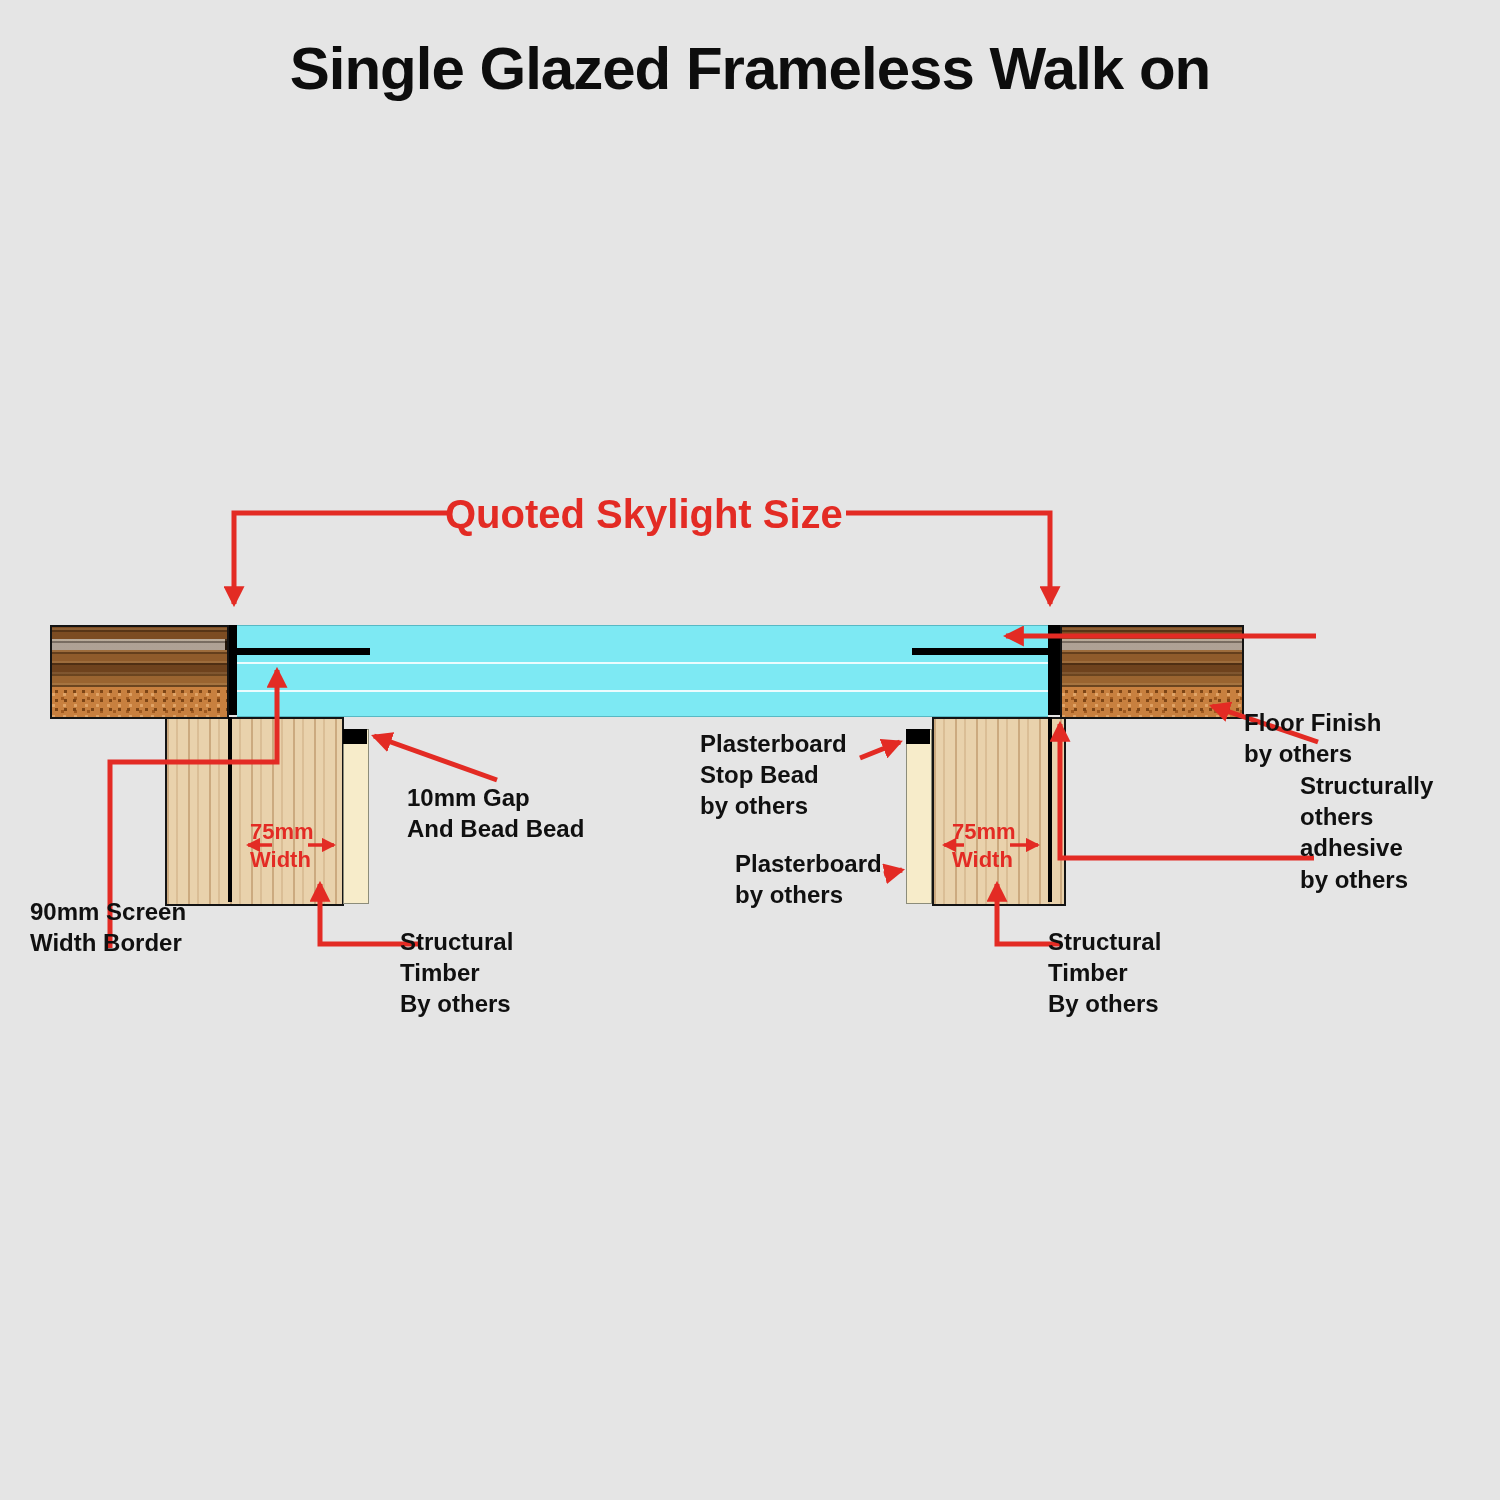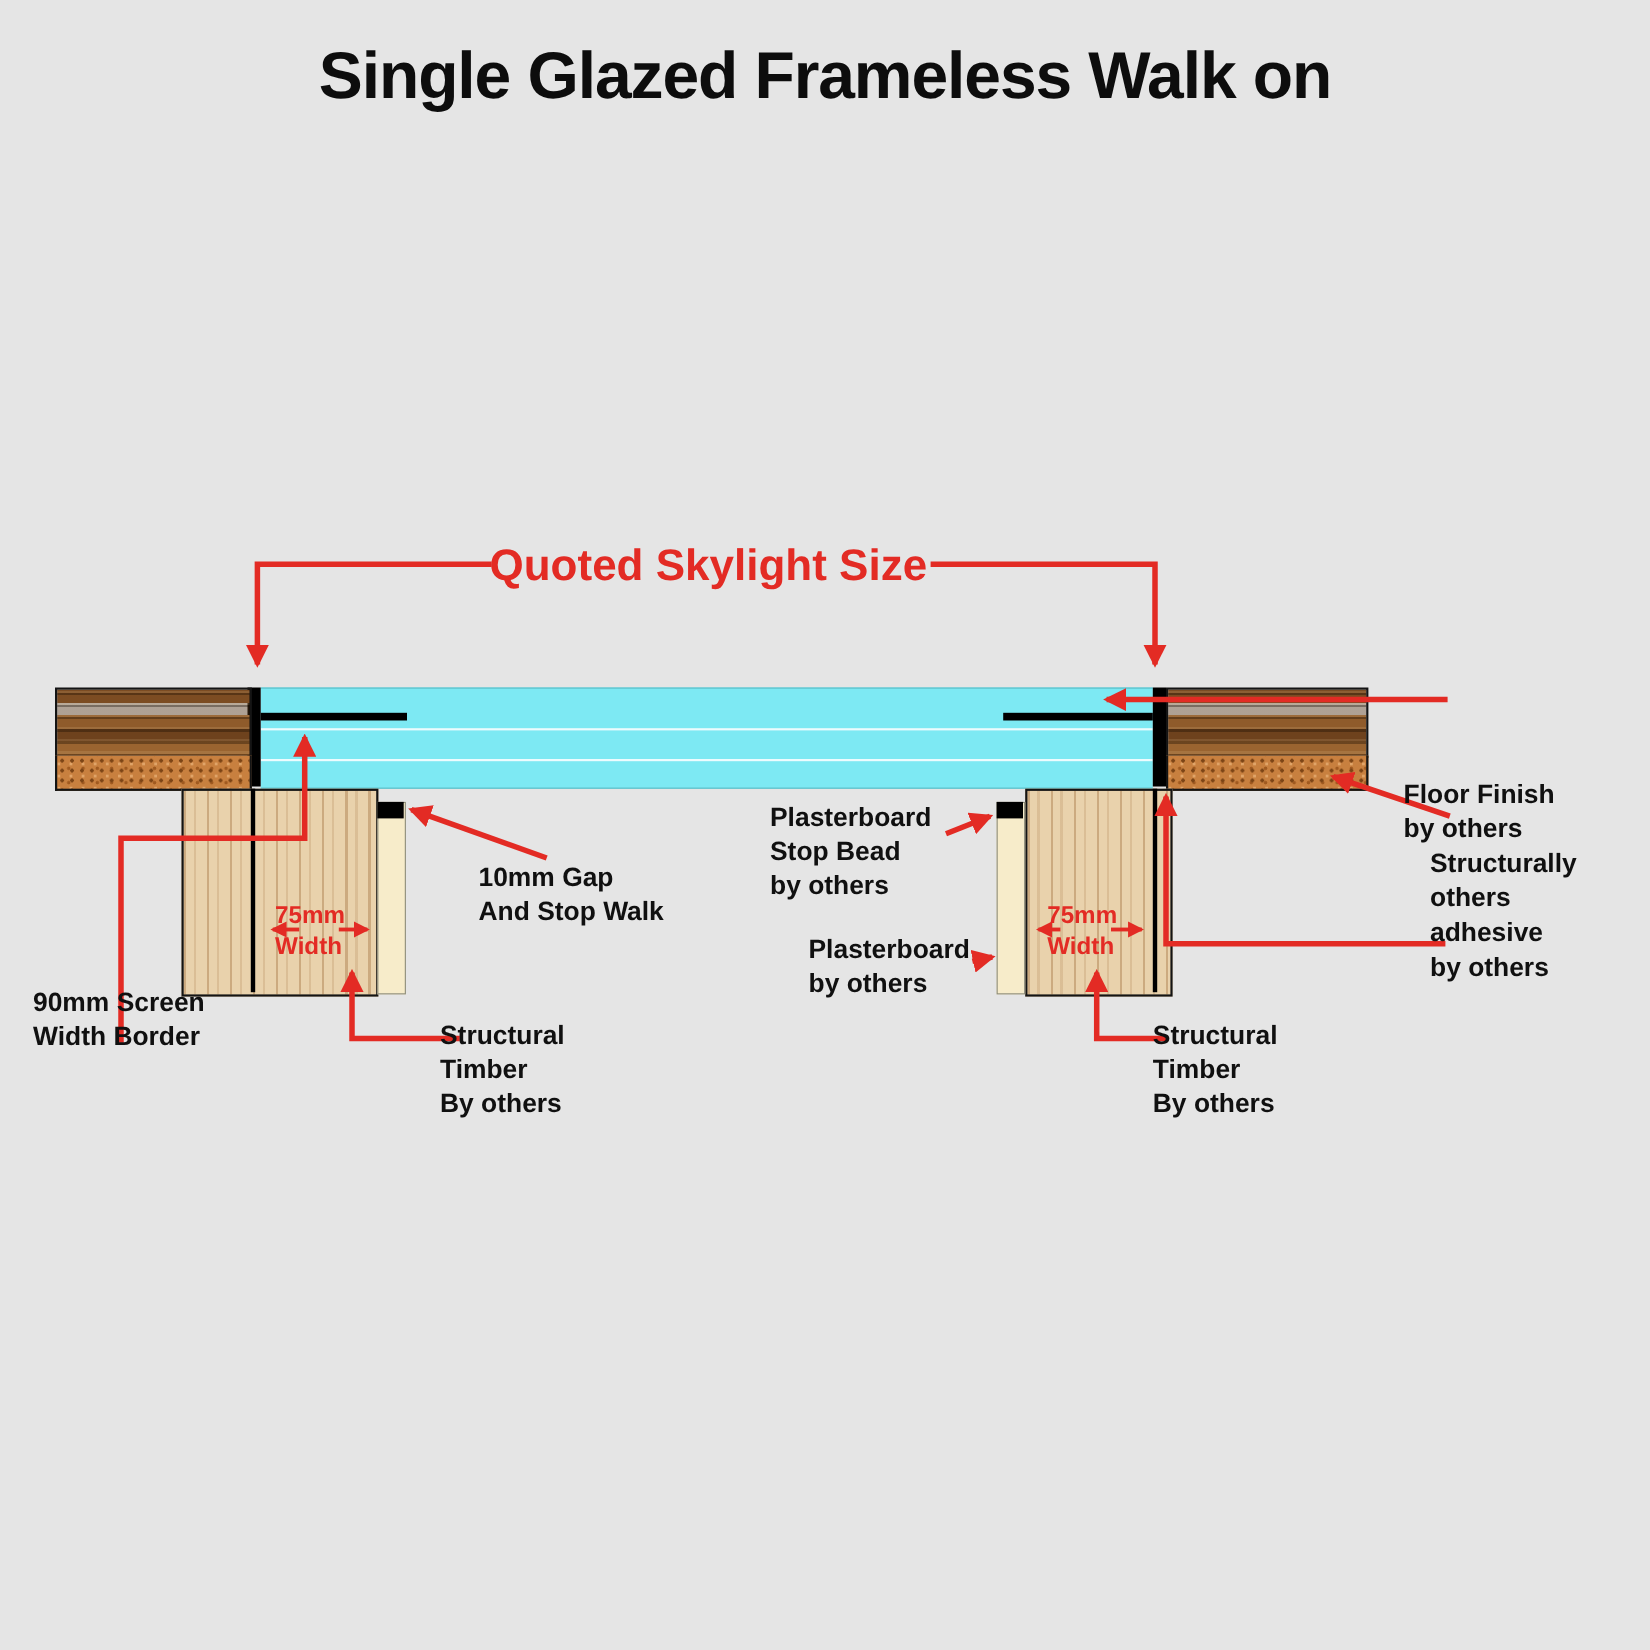--- a/index.html
+++ b/index.html
@@ -73,23 +73,23 @@
   .bead.right{left:906px;}
   
   #ann-svg{left:0;top:0;width:1500px;height:1500px;pointer-events:none;}
   #ann-svg polyline{fill:none;stroke:var(--red);}
   
   .lbl{position:absolute;font-weight:bold;color:#101010;text-align:left;
        font-size:24px;line-height:1.3;}
   .lbl.red{color:var(--red);}
   #lbl-quoted{left:445px;top:492px;width:405px;font-size:40px;line-height:1.1;}
   #lbl-walkon{left:1310px;top:612px;width:190px;}
-  #lbl-floorfinish{left:1276px;top:707px;width:185px;}
+  #lbl-floorfinish{left:1244px;top:707px;width:185px;}
   #lbl-bonded{left:1300px;top:770px;width:195px;}
-  #lbl-gap{left:435px;top:782px;width:270px;}
+  #lbl-gap{left:407px;top:782px;width:270px;}
   #lbl-stopbead{left:700px;top:728px;width:165px;}
   #lbl-pboard{left:735px;top:848px;width:160px;}
   #lbl-width-l{left:250px;top:818px;width:80px;font-size:22px;line-height:1.25;}
   #lbl-width-r{left:952px;top:818px;width:80px;font-size:22px;line-height:1.25;}
   #lbl-timber-l{left:400px;top:926px;width:185px;}
   #lbl-timber-r{left:1048px;top:926px;width:190px;}
   #lbl-screenprint{left:30px;top:896px;width:160px;}
 </style>
 </head>
 <body>
@@ -155,21 +155,21 @@
 
   <div id="lbl-bonded" class="lbl">
     <div>Structurally</div>
     <div>others</div>
     <div>adhesive</div>
     <div>by others</div>
   </div>
 
   <div id="lbl-gap" class="lbl">
     <div>10mm Gap</div>
-    <div>And Stop Walk</div>
+    <div>And Bead Bead</div>
   </div>
 
   <div id="lbl-stopbead" class="lbl">
     <div>Plasterboard</div>
     <div>Stop Bead</div>
     <div>by others</div>
   </div>
 
   <div id="lbl-pboard" class="lbl">
     <div>Plasterboard</div>

